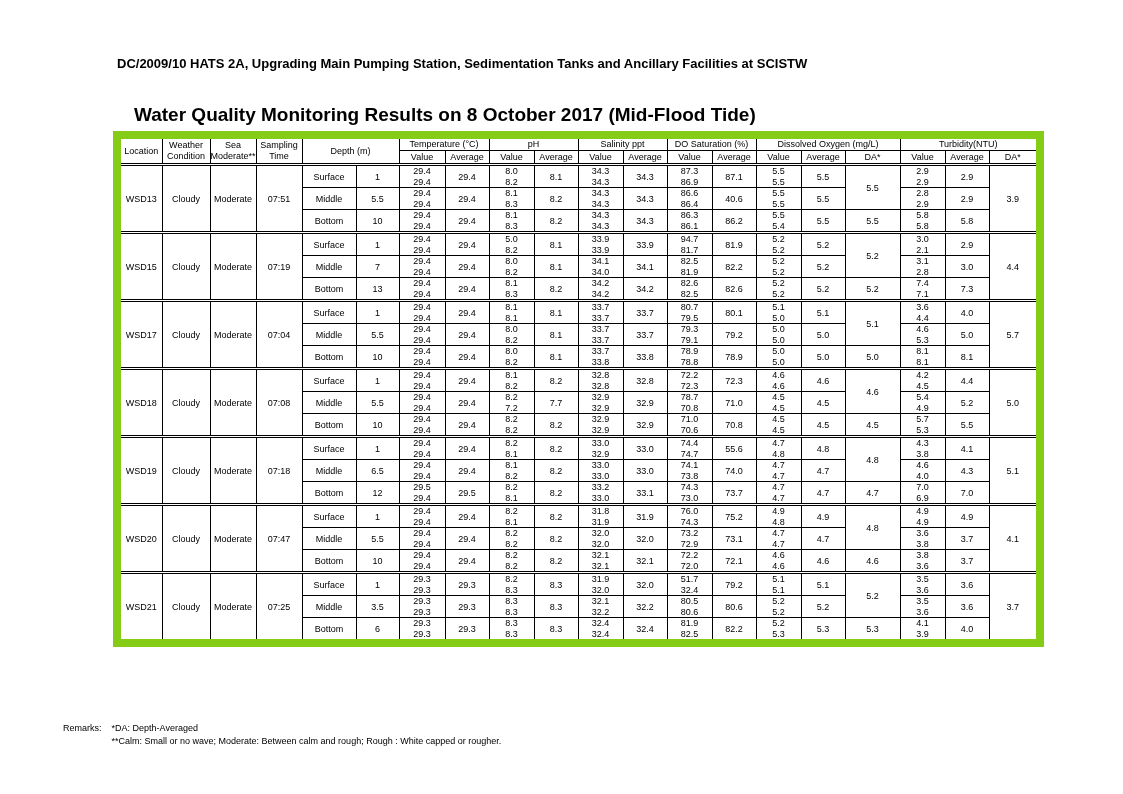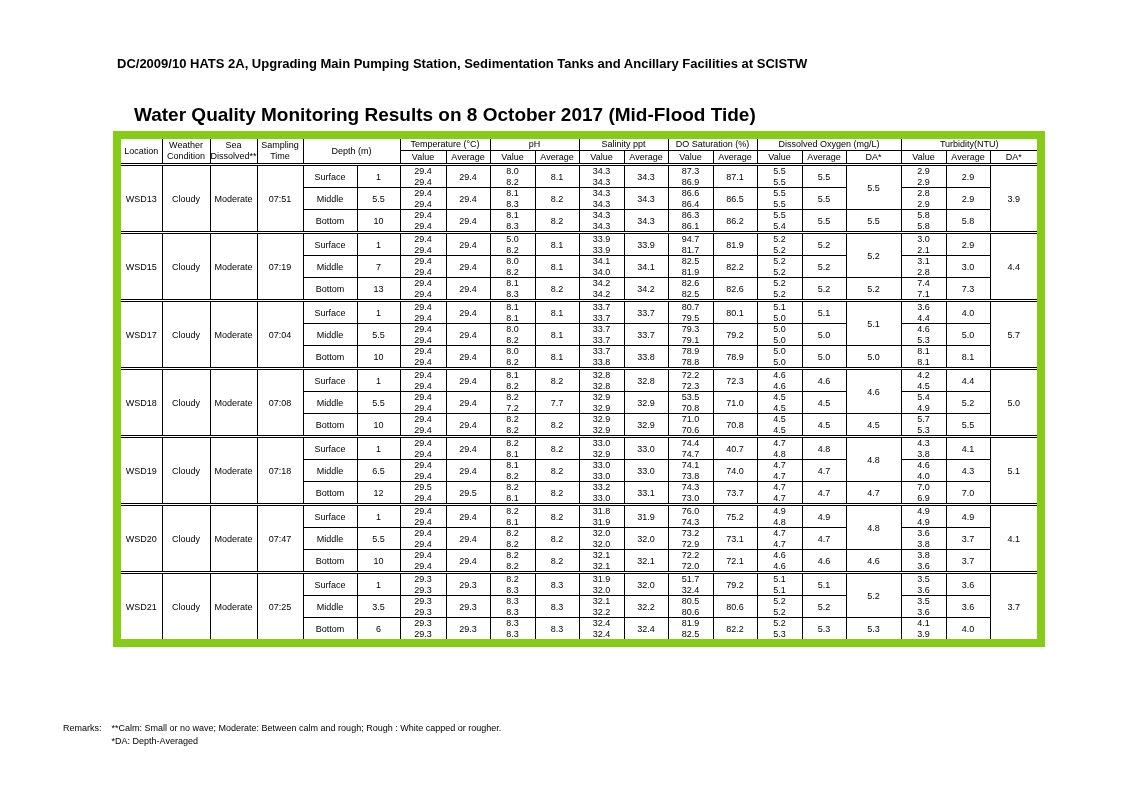--- a/index.html
+++ b/index.html
@@ -81,21 +81,21 @@
     </colgroup>
     <thead>
       <tr>
         <th rowspan="2">Location</th>
         <th rowspan="2">
           <div>Weather</div>
             <div>Condition</div>
         </th>
         <th rowspan="2">
           <div>Sea</div>
-            <div>Dissolved**</div>
+            <div>Moderate**</div>
         </th>
         <th rowspan="2">
           <div>Sampling</div>
             <div>Time</div>
         </th>
         <th rowspan="2" colspan="2">Depth (m)</th>
         <th colspan="2">Temperature (°C)</th>
         <th colspan="2">pH</th>
         <th colspan="2">Salinity ppt</th>
         <th colspan="2">DO Saturation (%)</th>
@@ -175,21 +175,21 @@
           <td>8.2</td>
           <td class="two-line">
             <div>34.3</div>
             <div>34.3</div>
           </td>
           <td>34.3</td>
           <td class="two-line">
             <div>86.6</div>
             <div>86.4</div>
           </td>
-          <td>86.5</td>
+          <td>40.6</td>
           <td class="two-line">
             <div>5.5</div>
             <div>5.5</div>
           </td>
           <td>5.5</td>
           <td class="two-line">
             <div>2.8</div>
             <div>2.9</div>
           </td>
           <td>2.9</td>
@@ -499,21 +499,21 @@
             <div>8.2</div>
             <div>7.2</div>
           </td>
           <td>7.7</td>
           <td class="two-line">
             <div>32.9</div>
             <div>32.9</div>
           </td>
           <td>32.9</td>
           <td class="two-line">
-            <div>53.5</div>
+            <div>78.7</div>
             <div>70.8</div>
           </td>
           <td>71.0</td>
           <td class="two-line">
             <div>4.5</div>
             <div>4.5</div>
           </td>
           <td>4.5</td>
           <td class="two-line">
             <div>5.4</div>
@@ -575,21 +575,21 @@
           <td>8.2</td>
           <td class="two-line">
             <div>33.0</div>
             <div>32.9</div>
           </td>
           <td>33.0</td>
           <td class="two-line">
             <div>74.4</div>
             <div>74.7</div>
           </td>
-          <td>40.7</td>
+          <td>55.6</td>
           <td class="two-line">
             <div>4.7</div>
             <div>4.8</div>
           </td>
           <td>4.8</td>
           <td rowspan="2">4.8</td>
           <td class="two-line">
             <div>4.3</div>
             <div>3.8</div>
           </td>
@@ -883,16 +883,16 @@
           </td>
           <td>4.0</td>
         </tr>
       </tbody>
   </table>
 </div>
 
 <div class="remarks">
   <div class="remarks-label">Remarks:</div>
   <div>
+    <div class="remark-line">*DA: Depth-Averaged</div>
     <div class="remark-line">**Calm: Small or no wave; Moderate: Between calm and rough; Rough : White capped or rougher.</div>
-    <div class="remark-line">*DA: Depth-Averaged</div>
   </div>
 </div>
 
 </body></html>

